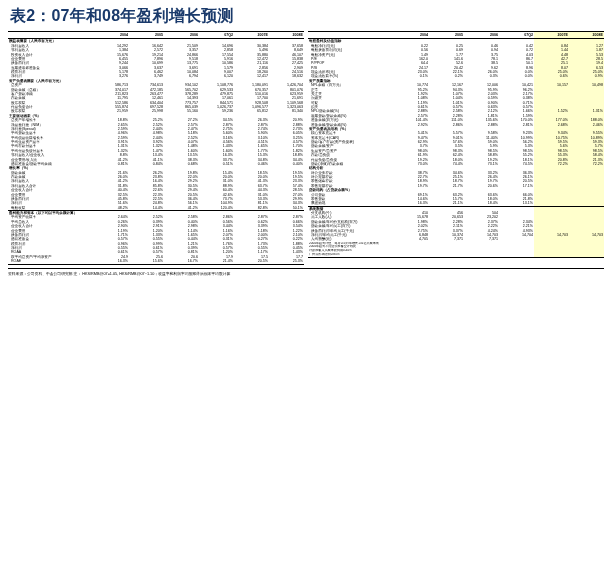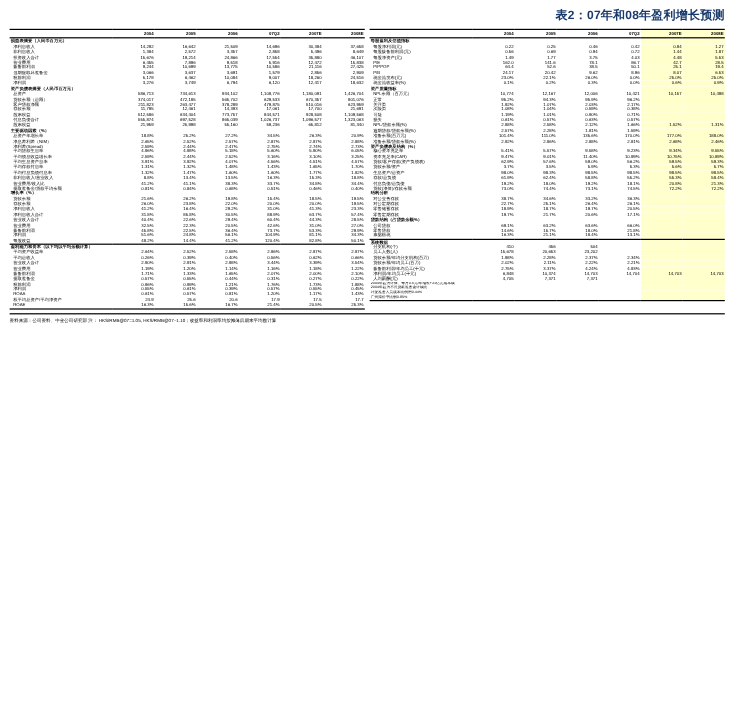--- a/index.html
+++ b/index.html
@@ -1,18 +1,18 @@
 <!DOCTYPE html>
 <html><head>
 <meta charset="utf-8">
 <style>
   html,body{margin:0;padding:0;background:#ffffff;}
   body{width:612px;height:586px;font-family:"Liberation Sans",sans-serif;color:#000;}
   .page{position:relative;width:612px;height:586px;box-sizing:border-box;padding:6px 8px 4px 8px;}
-  .title{font-size:10px;font-weight:bold;color:#1a3a6b;margin:0 0 4px 2px;letter-spacing:0.2px;text-align:right;}
+  .title{font-size:16px;font-weight:bold;color:#1a3a6b;margin:0 0 4px 2px;letter-spacing:0.2px;}
   .tables{display:flex;gap:4px;align-items:flex-start;}
   table{border-collapse:collapse;table-layout:fixed;font-size:3.6px;line-height:1.22;}
   .tbl{width:298px;}
   td,th{padding:0 1px;white-space:nowrap;overflow:hidden;}
   .hdr td{font-weight:bold;text-align:right;border-bottom:0.6px solid #000;border-top:0.6px solid #000;font-size:3.6px;padding-top:1px;padding-bottom:1px;}
   .hdr td.lab{text-align:left;}
   .lab{text-align:left;}
   .num{text-align:right;}
   .sec{font-weight:bold;}
   .sec td{font-weight:bold;}

